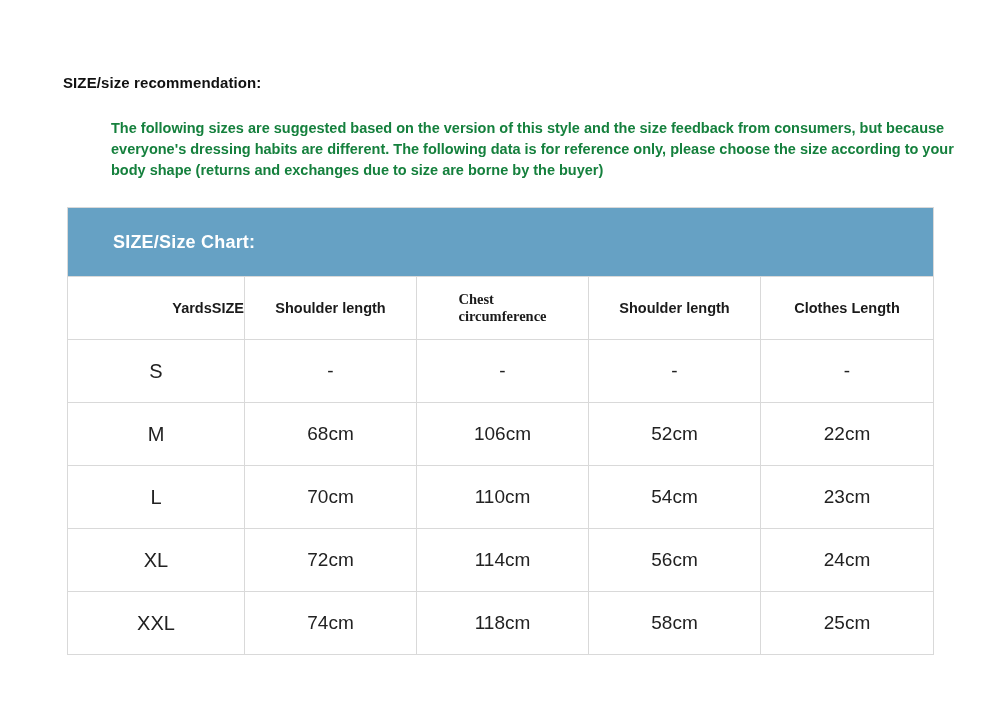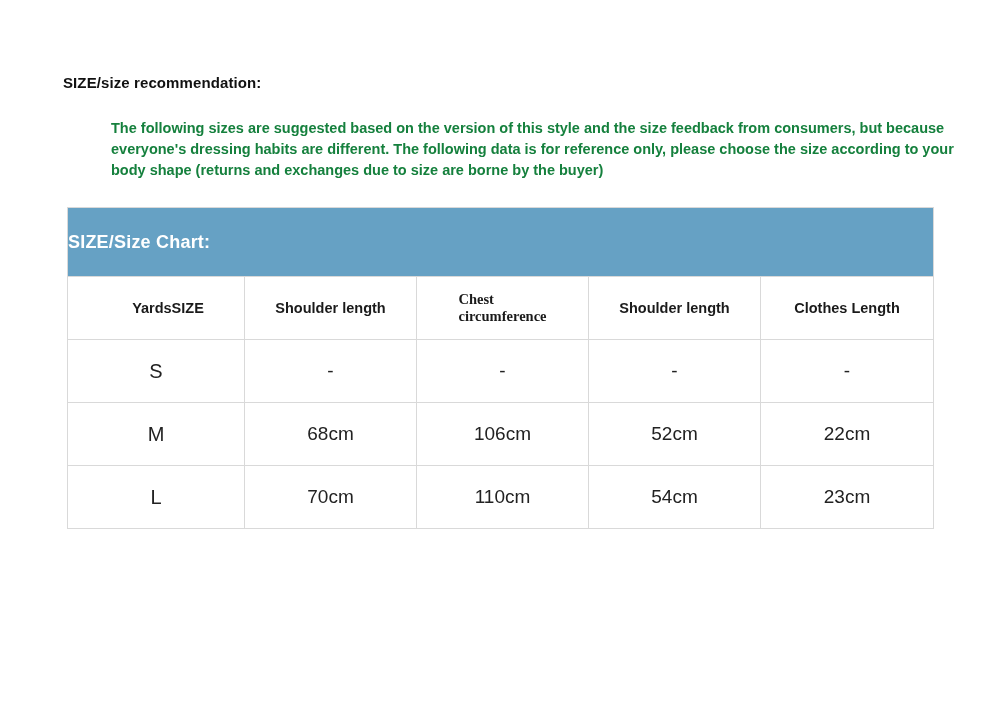--- a/index.html
+++ b/index.html
@@ -61,31 +61,32 @@
     border: 1px solid #66a1c4;
     height: 68px;
     padding-left: 16px;
     text-align: left;
   }
   .chart-title {
     color: #ffffff;
     font-size: 18px;
     font-weight: bold;
     letter-spacing: 0.2px;
+    padding-left: 45px;
   }
   .head-row td {
     height: 62px;
     font-size: 14.5px;
     font-weight: bold;
     color: #1a1a1a;
     text-align: center;
     background: #ffffff;
   }
   .head-row td.first {
-    text-align: center;
+    text-align: right;
     padding-left: 24px;
   }
   .head-cell-two {
     line-height: 17px;
     display: inline-block;
     text-align: left;
     font-family: Liberation Serif, serif;
   }
   .data-row td {
     height: 62px;
@@ -157,18 +158,32 @@
         </tr>
 
         <tr class="data-row">
           <td class="size-label">L</td>
           <td>70cm</td>
           <td>110cm</td>
           <td>54cm</td>
           <td>23cm</td>
         </tr>
 
+        <tr class="data-row">
+          <td class="size-label">XL</td>
+          <td>72cm</td>
+          <td>114cm</td>
+          <td>56cm</td>
+          <td>24cm</td>
+        </tr>
 
+        <tr class="data-row">
+          <td class="size-label">XXL</td>
+          <td>74cm</td>
+          <td>118cm</td>
+          <td>58cm</td>
+          <td>25cm</td>
+        </tr>
       </tbody>
     </table>
   </div>
 
 </div>
 
 </body></html>

